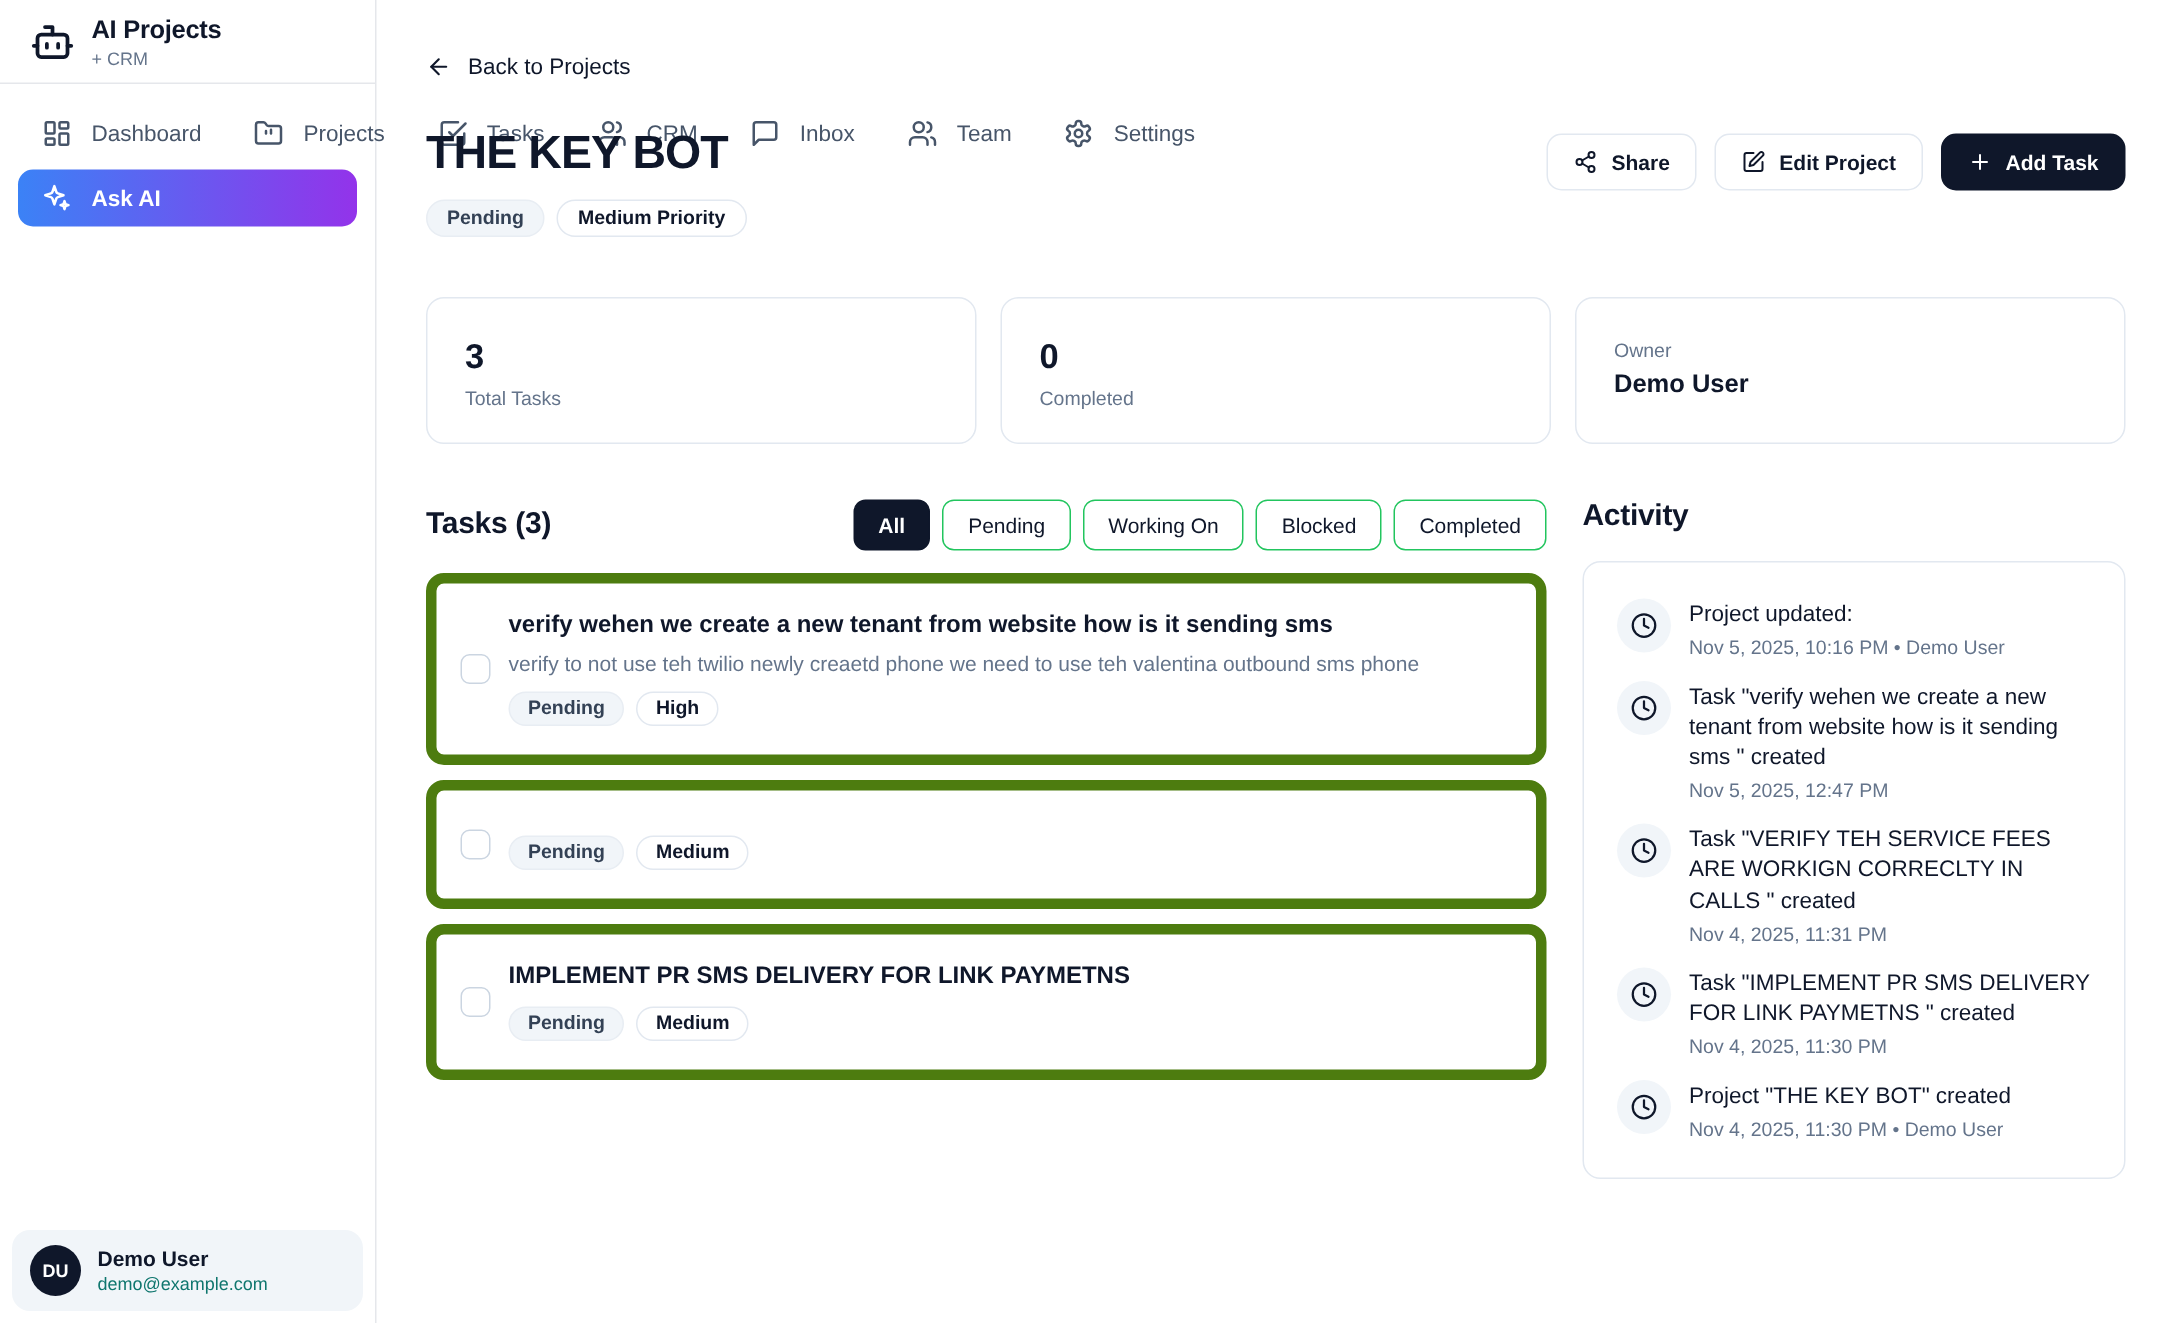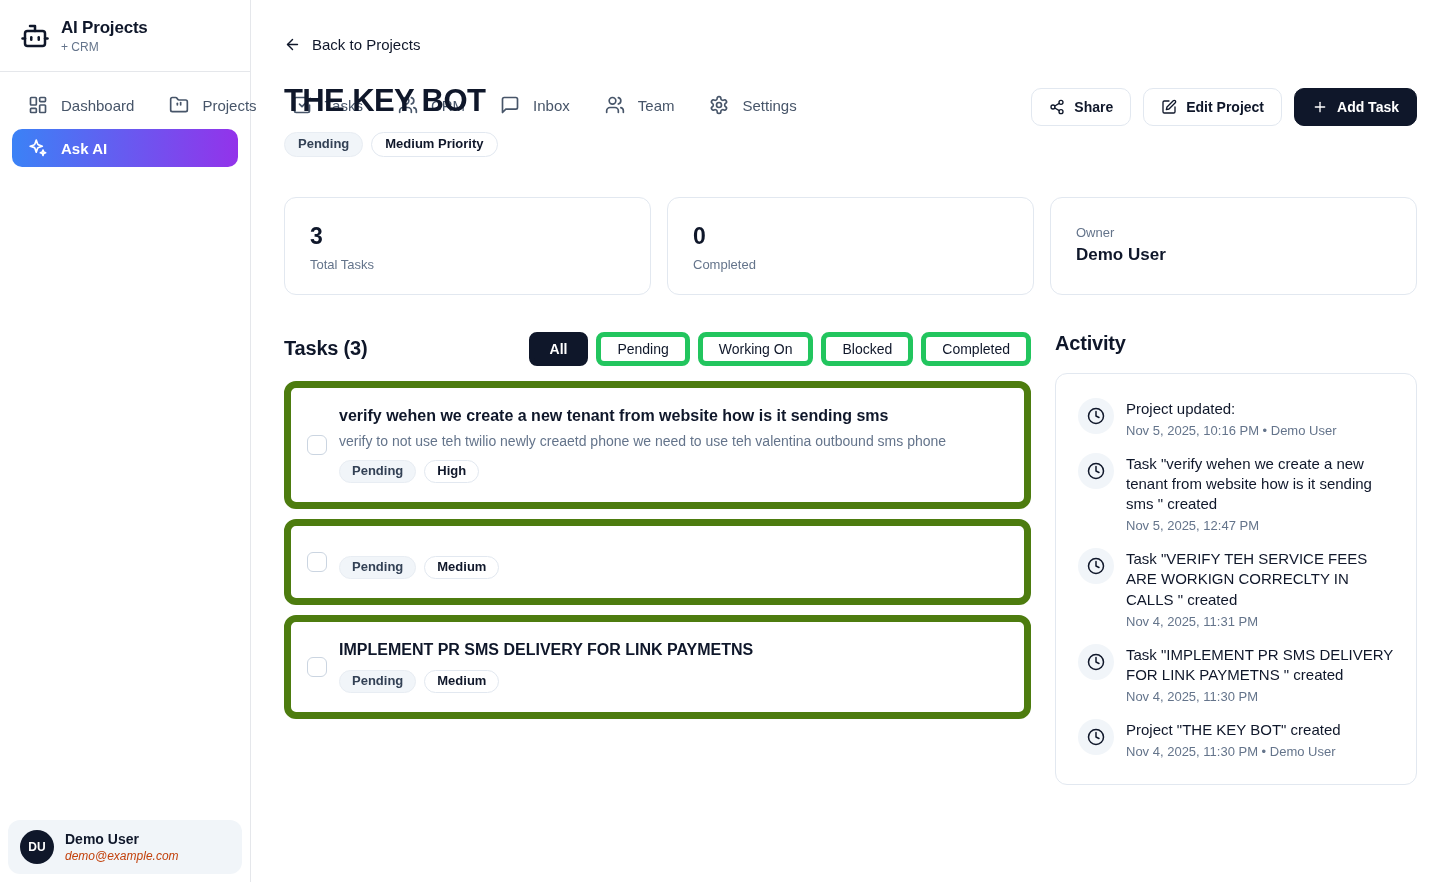--- a/index.html
+++ b/index.html
@@ -6,39 +6,39 @@
   html,body { width:1438px; height:882px; }
   body {
     font-family: "Liberation Sans", sans-serif;
     background:#ffffff; color:#0f172a;
     display:flex; overflow:hidden;
   }
   svg { display:block; }
 
   
   .sidebar { width:251px; min-width:251px; border-right:1px solid #e5e7eb; display:flex; flex-direction:column; background:#fff; }
-  .logo-row { display:flex; align-items:center; gap:11px; height:72px; padding:0 20px; border-bottom:1px solid #e5e7eb; }
+  .logo-row { display:flex; align-items:center; gap:11px; height:56px; padding:0 20px; border-bottom:1px solid #e5e7eb; }
   .logo-icon { color:#0f172a; }
   .logo-icon svg { width:30px; height:30px; }
   .app-title { font-size:17px; font-weight:700; letter-spacing:-0.2px; }
   .app-sub { font-size:12px; color:#64748b; margin-top:2px; }
 
   .nav { padding:15px 12px 0; display:flex; gap:3px; }
   .nav-item { display:flex; align-items:center; gap:13px; padding:8px 16px; border-radius:8px; color:#475569; font-size:15px; cursor:pointer; }
   .nav-item .icn svg { width:20px; height:20px; }
 
   .ask-ai { margin:6px 12px 0; display:flex; align-items:center; gap:13px; padding:9px 16px; border-radius:10px;
     background:linear-gradient(90deg,#3b82f6,#9333ea); color:#fff; font-weight:600; font-size:15px; border:none; cursor:pointer; }
   .ask-ai .icn svg { width:20px; height:20px; }
 
   .user-card { margin:8px; margin-top:auto; background:#f1f5f9; border-radius:12px; padding:10px 12px; display:flex; align-items:center; gap:11px; cursor:pointer; }
   .avatar { width:34px; height:34px; border-radius:50%; background:#0f172a; color:#fff; font-size:12px; font-weight:700;
     display:flex; align-items:center; justify-content:center; flex-shrink:0; }
   .user-name { font-size:14px; font-weight:700; }
-  .user-email { font-size:12px; color:#c2410c; margin-top:2px;font-style:italic; }
+  .user-email { font-size:12px; color:#0f766e; margin-top:2px; }
 
   
   .main { flex:1; padding:36px 21px 0 33px; overflow:hidden; }
 
   .back-link { display:inline-flex; align-items:center; gap:11px; font-size:15px; font-weight:500; color:#0f172a; cursor:pointer; background:none; border:none; font-family:inherit; }
   .back-link svg { width:17px; height:17px; }
 
   .page-header { display:flex; justify-content:space-between; align-items:flex-start; margin-top:26px; }
   .page-title { font-size:31px; font-weight:800; letter-spacing:-0.6px; }
   .badge-row { margin-top:13px; display:flex; gap:8px; }
@@ -59,21 +59,21 @@
   .owner-label { font-size:13px; color:#64748b; }
   .owner-name { font-size:17px; font-weight:600; margin-top:5px; }
 
   .columns { display:flex; gap:24px; margin-top:37px; }
   .tasks-col { width:747px; min-width:747px; }
   .activity-col { flex:1; }
 
   .tasks-header { display:flex; justify-content:space-between; align-items:center; }
   .section-heading { font-size:20px; font-weight:700; letter-spacing:-0.2px; }
   .filters { display:flex; gap:8px; }
-  .filter-btn { height:34px; padding:0 16px; border-radius:8px; border:5px solid #22c55e; background:#fff;
+  .filter-btn { height:34px; padding:0 16px; border-radius:8px; border:1px solid #22c55e; background:#fff;
     font-size:14px; font-weight:500; color:#0f172a; cursor:pointer; font-family:inherit; }
   .filter-btn.active { background:#0f172a; color:#fff; border-color:#0f172a; font-weight:600; }
 
   .task-list { margin-top:15px; }
   .task-card { border:7px solid #4d7c0f; border-radius:12px; padding:19px 16px; display:flex; align-items:center; gap:12px; margin-bottom:10px; background:#fff; }
   .task-check { width:20px; height:20px; border:1.5px solid #cbd5e1; border-radius:6px; background:#fff; flex-shrink:0; cursor:pointer; }
   .task-title { font-size:16px; font-weight:600; }
   .task-desc { font-size:14px; color:#64748b; margin-top:8px; }
   .task-badges { margin-top:11px; display:flex; gap:8px; }
   .task-badges .badge { padding:3px 12px; font-weight:600; }

